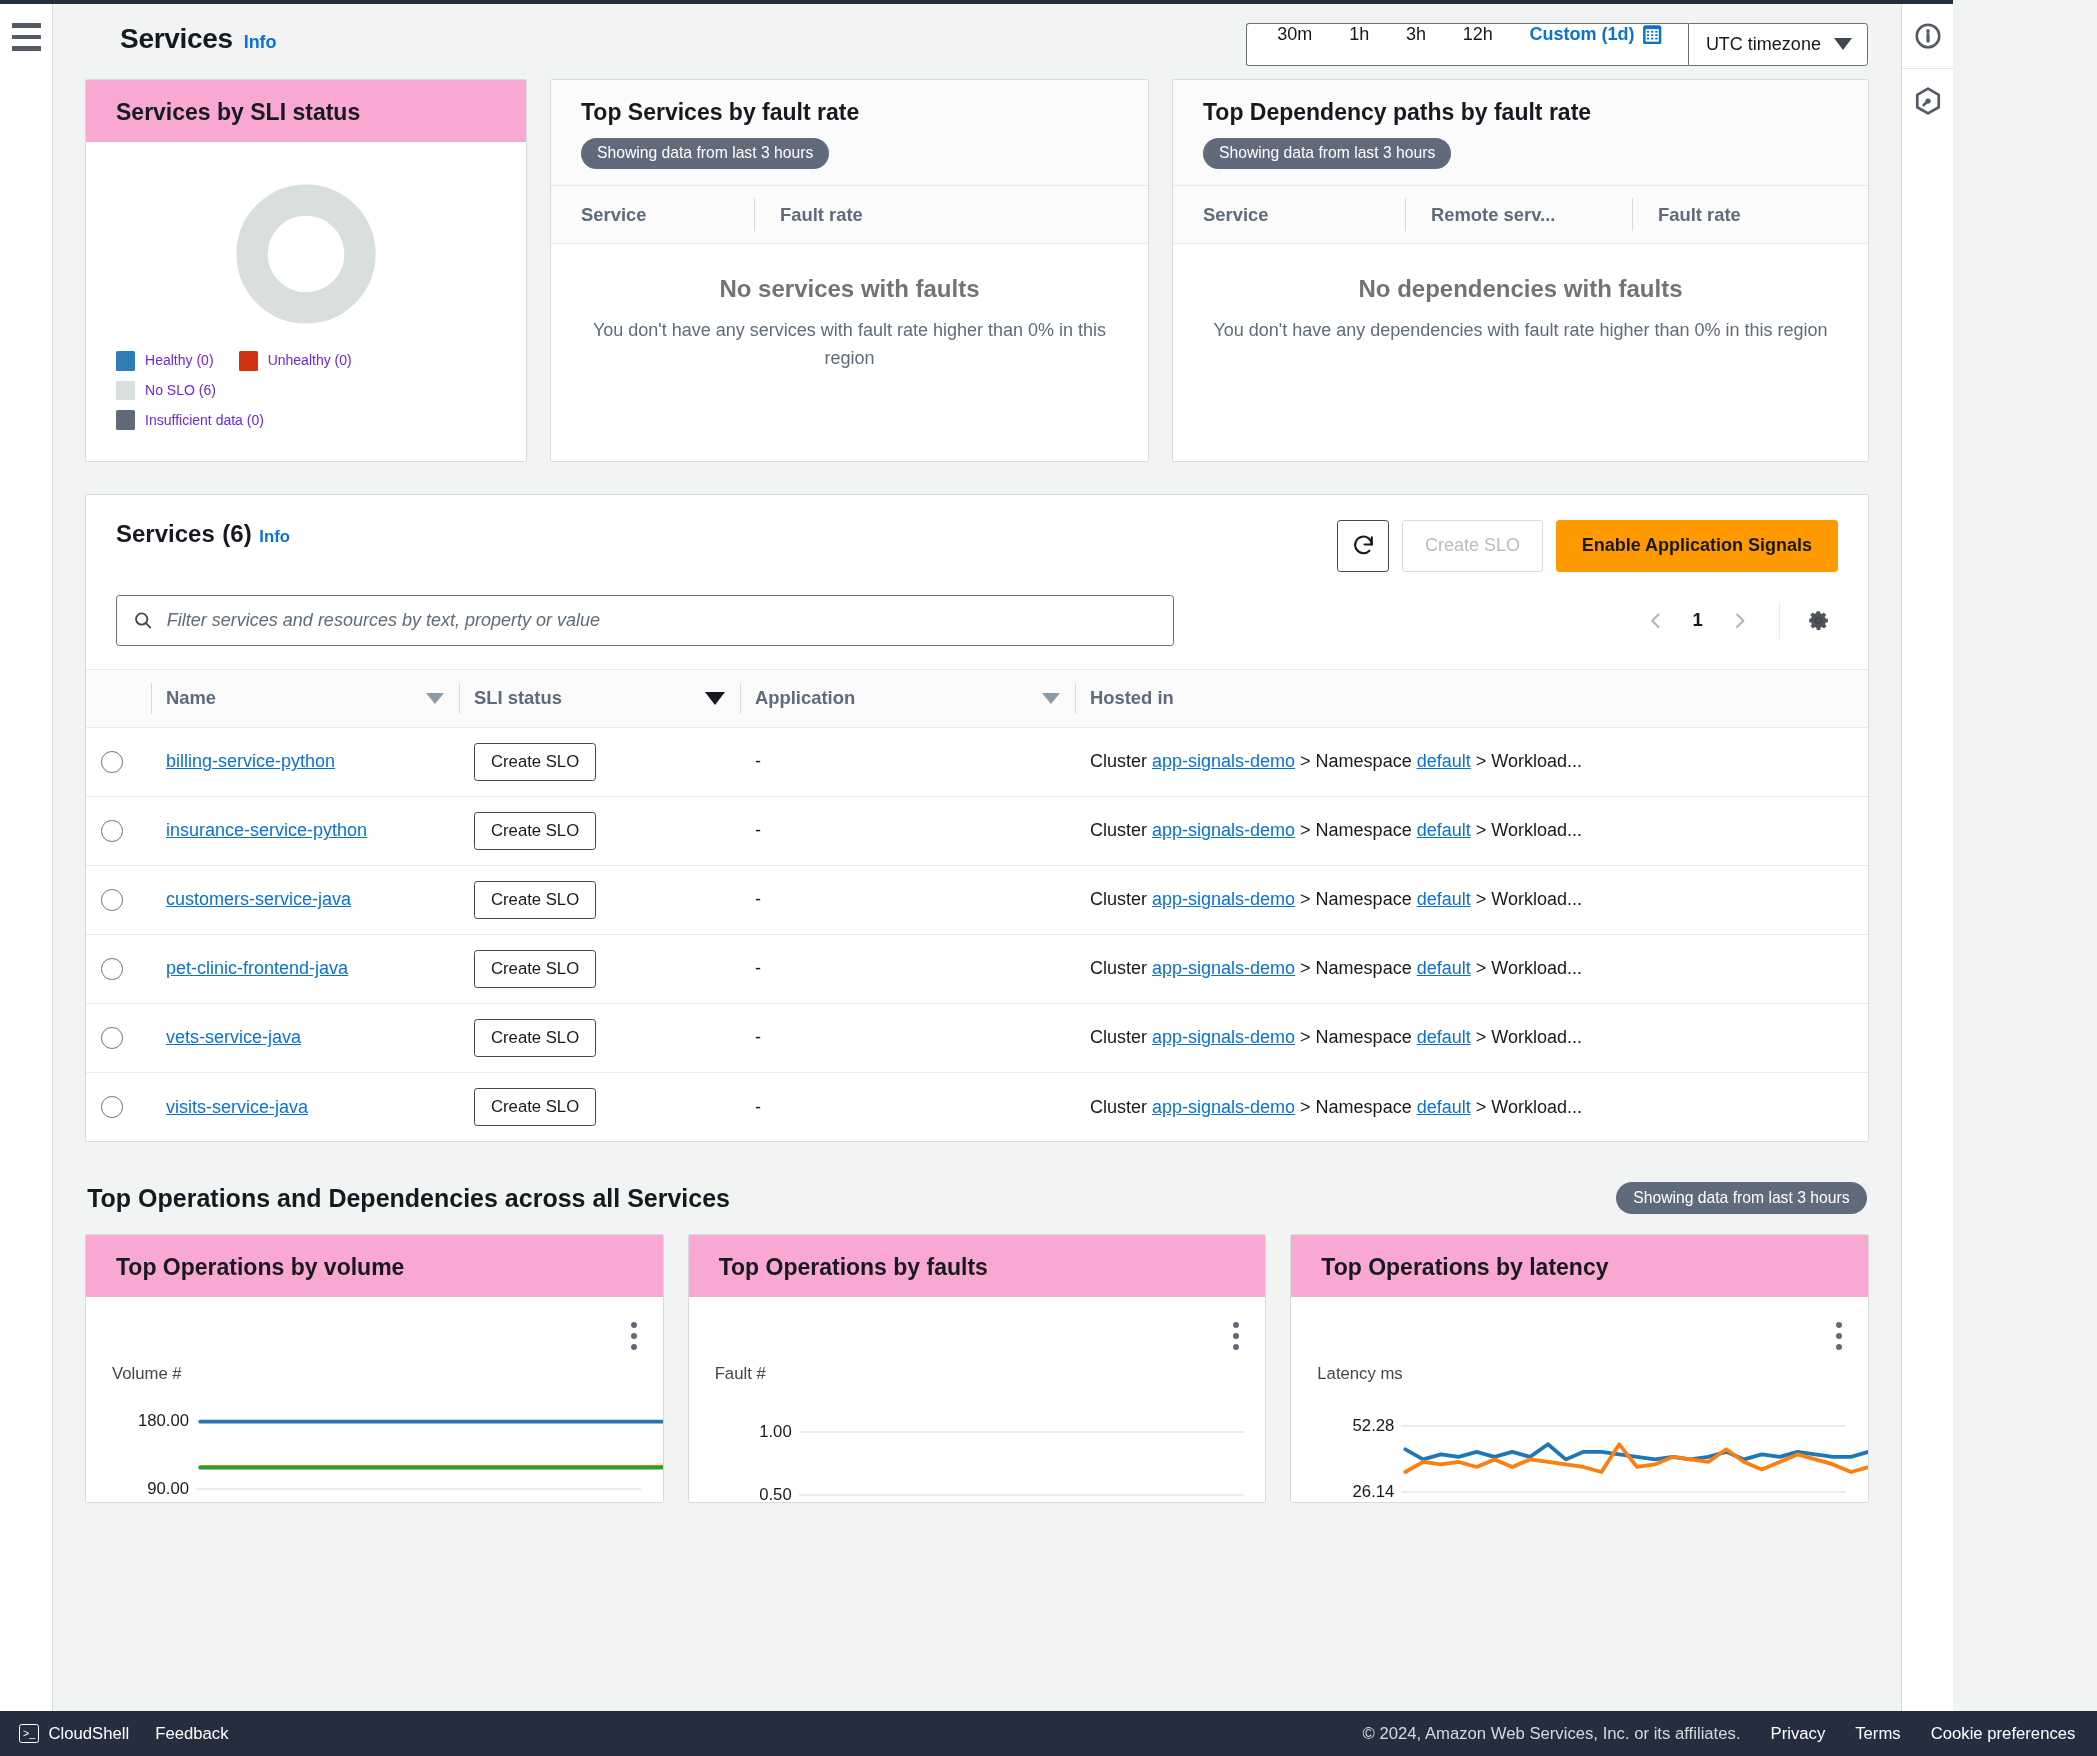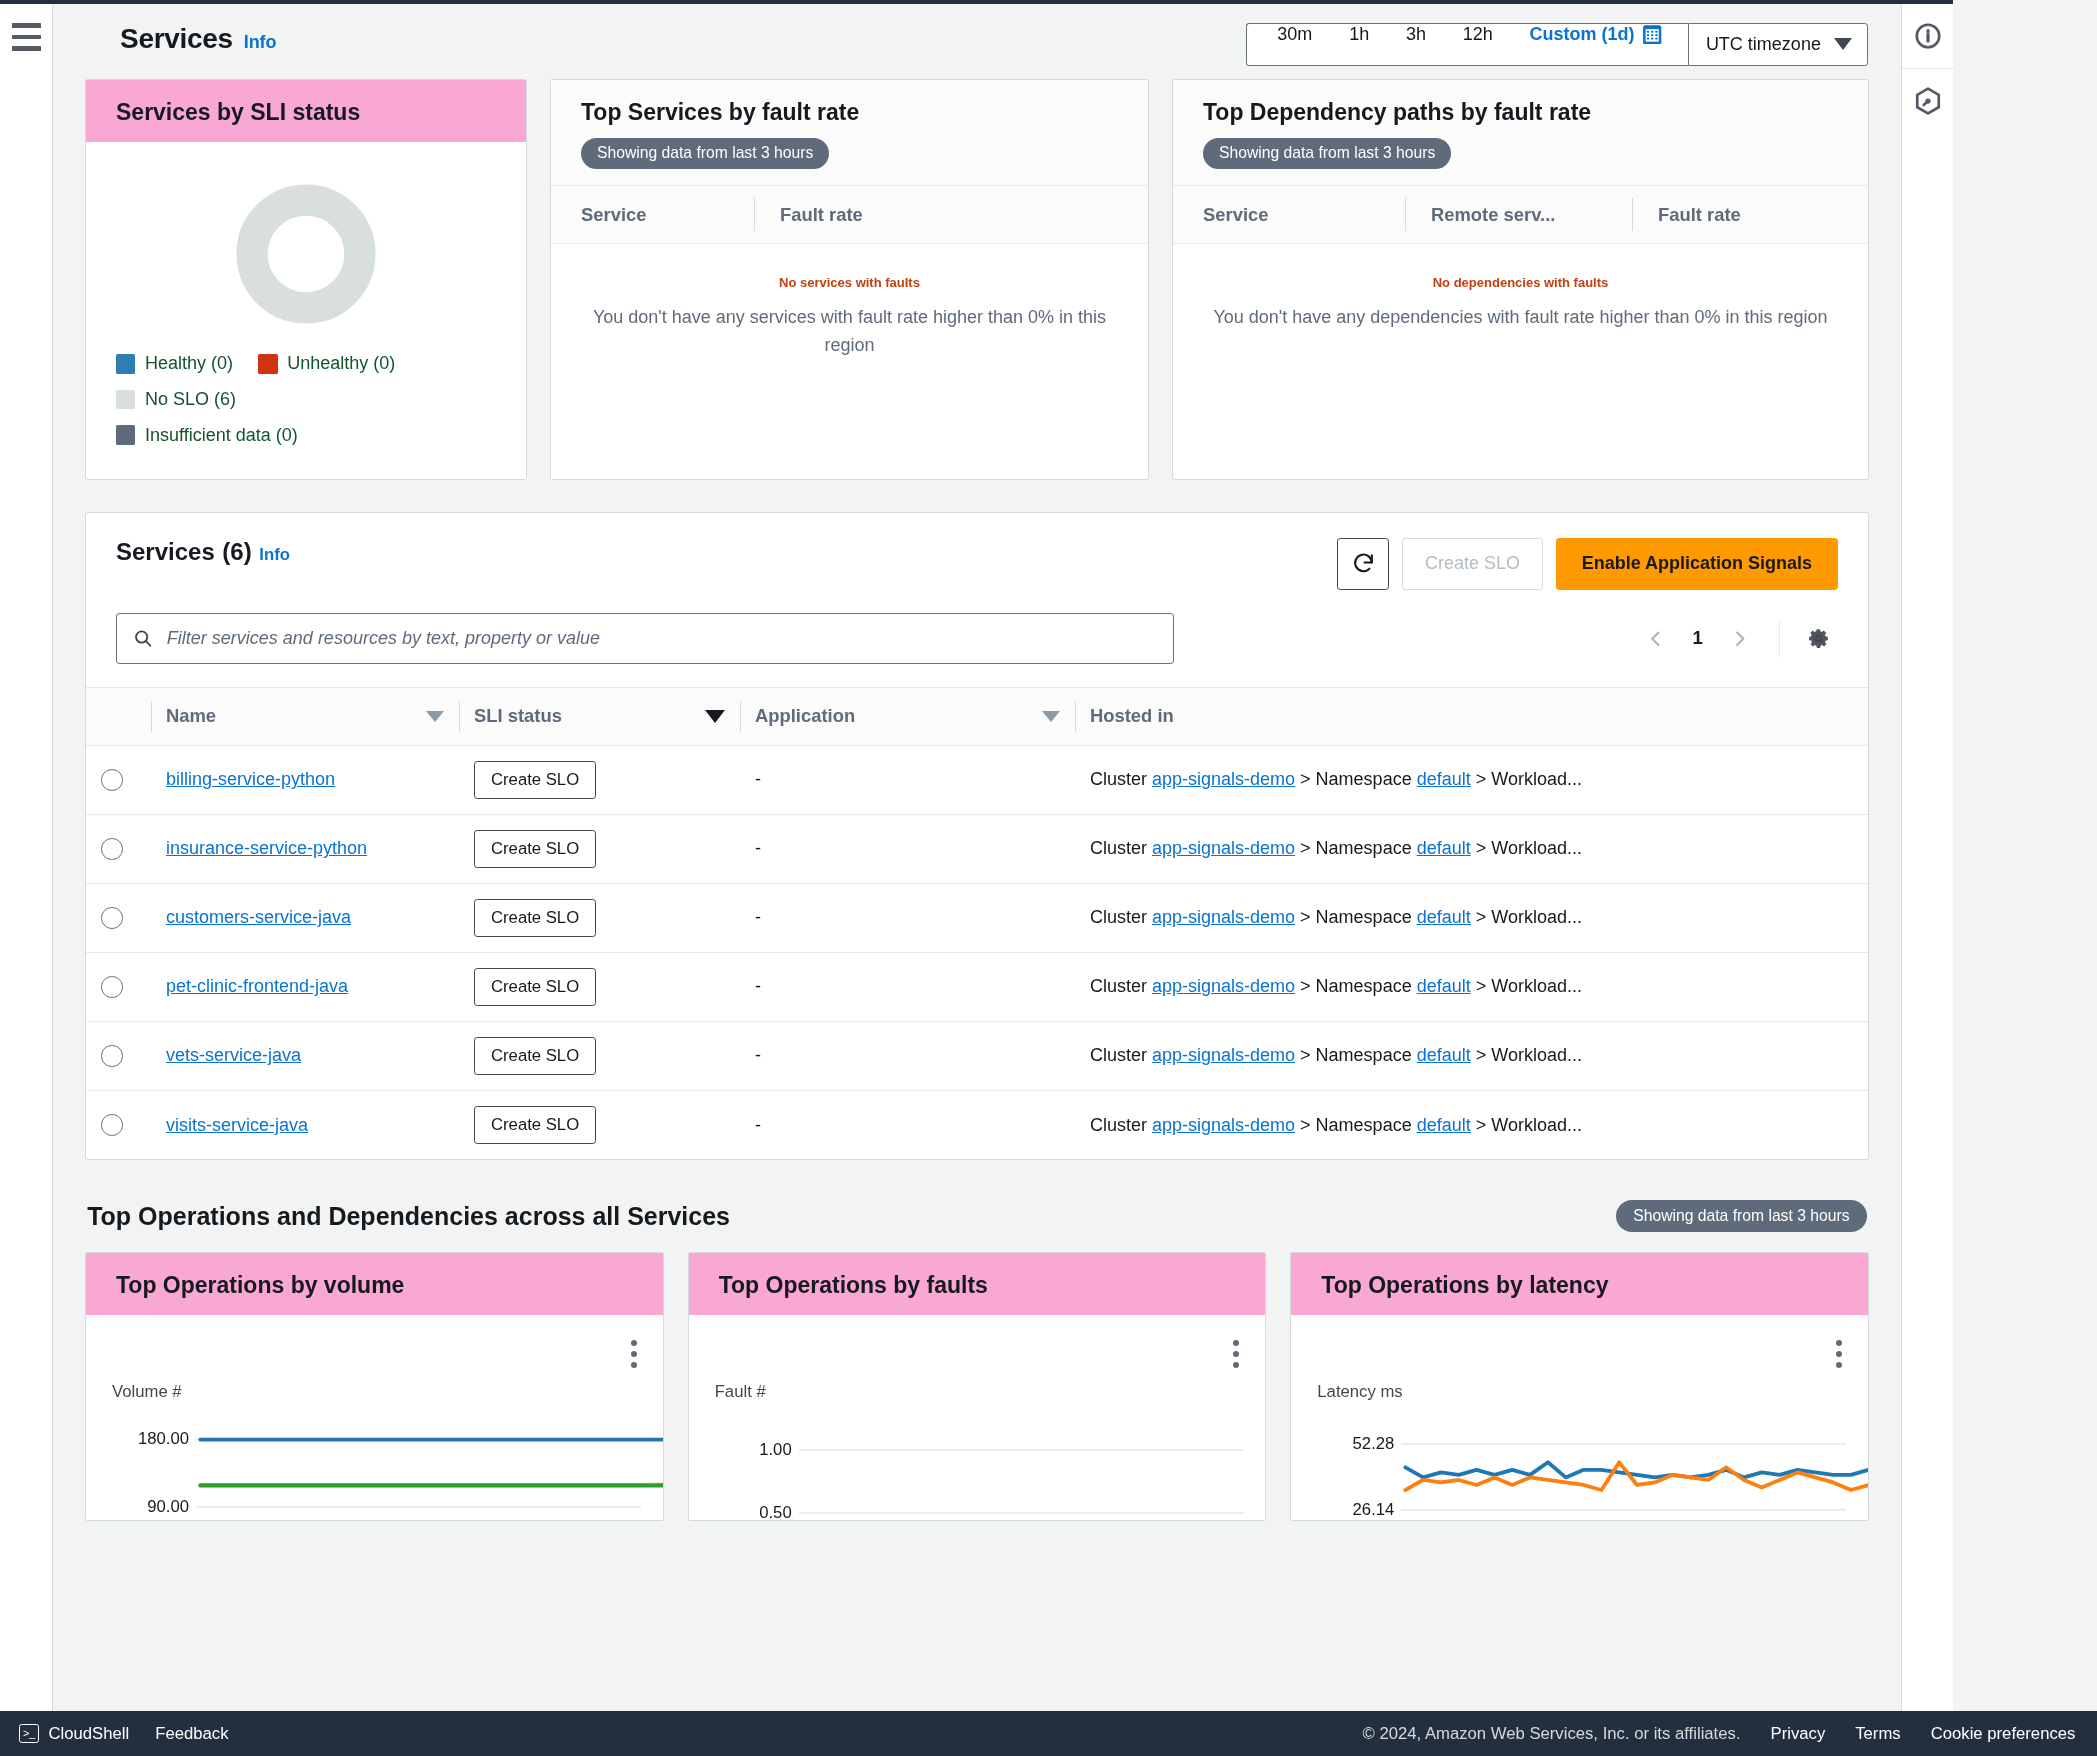--- a/index.html
+++ b/index.html
@@ -80,36 +80,36 @@
   }
 
   
   .toprow { display: flex; gap: 23px; margin-top: 10.8px; align-items: stretch; }
   .panel-sli { width: 442px; flex: none; display: flex; flex-direction: column; }
   .panel-fault { width: 599px; flex: none; display: flex; flex-direction: column; }
   .panel-dep { flex: 1; display: flex; flex-direction: column; }
 
   .sli-body { flex: 1; padding: 21.6px 30px 21.6px 30px; display: flex; flex-direction: column; align-items: center; }
   .donut { margin: 19.4px 0 25px 0; }
-  .legend { width: 100%; font-size: 18px; color: #14532d; line-height: 1.5; }
+  .legend { width: 100%; font-size: 14px; color: #6d28d9; line-height: 1.5; }
   .legend-row { display: flex; align-items: center; margin-bottom: 8.6px; }
   .legend-item { display: flex; align-items: center; gap: 9.7px; }
   .legend-item + .legend-item { margin-left: 25px; }
   .sw { width: 19.4px; height: 19.4px; border-radius: 1.6px; flex: none; }
 
   .tbl-head {
     display: flex; align-items: center; background: #fbfbfb;
     border-bottom: 1.1px solid #e9ebeb; height: 58px; padding: 0 30px;
     font-size: 18.4px; font-weight: bold; color: #5f6b7a;
   }
   .th { position: relative; display: flex; align-items: center; height: 100%; }
   .th + .th { padding-left: 26px; }
   .th + .th::before { content: ""; position: absolute; left: 0; top: 12px; bottom: 12px; width: 1.1px; background: #d5dbdb; }
   .empty-state { flex: 1; padding: 31px 30px 32px 30px; text-align: center; }
-  .es-title { font-size: 13px; font-weight: bold; color: #c2410c; margin-bottom: 14px; }
+  .es-title { font-size: 24px; font-weight: bold; color: #737373; margin-bottom: 14px; }
   .es-sub { font-size: 18px; color: #5f6b7a; line-height: 1.52; }
 
   
   .services-card { margin-top: 32px; }
   .svc-toolbar { display: flex; align-items: flex-start; justify-content: space-between; padding: 25px 30px 0 30px; }
   .svc-title { font-size: 24px; font-weight: bold; color: #16191f; display: flex; align-items: baseline; gap: 7.6px; }
   .svc-count { font-weight: bold; }
   .svc-info { font-size: 16.7px; color: #0972d3; font-weight: bold; cursor: pointer; }
   .tb-actions { display: flex; gap: 13px; align-items: stretch; }
   .btn {

